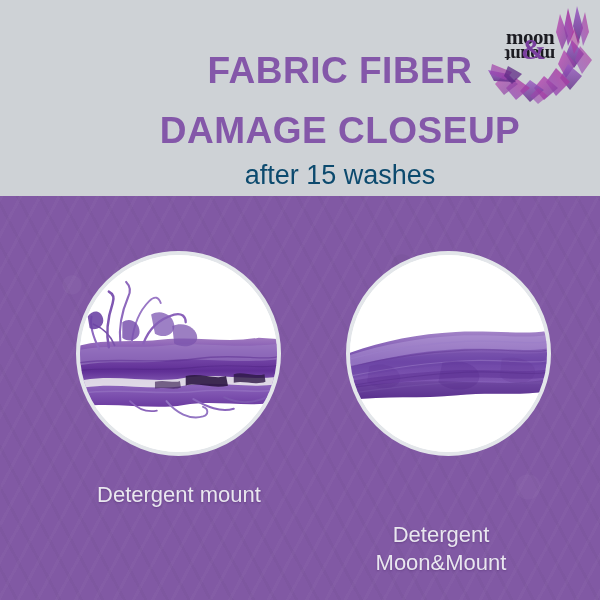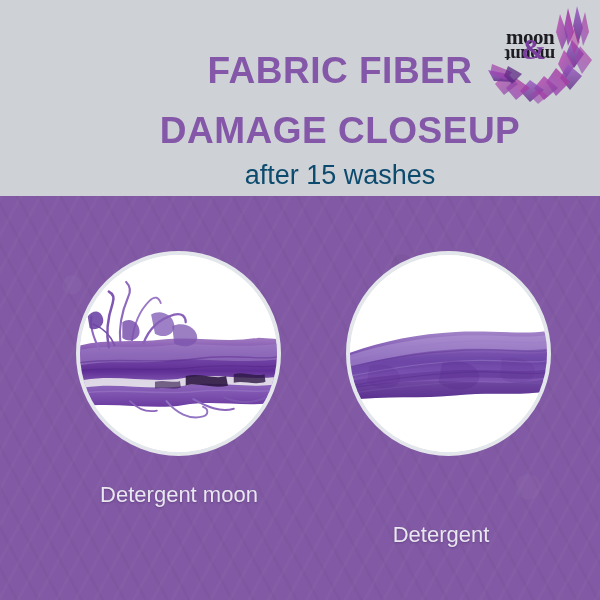--- a/index.html
+++ b/index.html
@@ -324,21 +324,22 @@
         <path d="M20 116 C 36 110, 54 118, 52 130 C 50 140, 28 142, 18 132 Z" fill="#5b2f90" opacity="0.22"></path>
         <path d="M96 112 C 116 106, 138 116, 134 130 C 130 142, 102 144, 92 132 Z" fill="#55298a" opacity="0.25"></path>
         <path d="M158 108 C 176 104, 196 112, 192 124 C 188 136, 164 136, 156 126 Z" fill="#5d3193" opacity="0.2"></path>
 
         <path d="M-6 138 C 30 134, 70 130, 112 132 C 152 134, 186 134, 211 128
                  L 211 140 C 186 148, 150 142, 112 146 C 72 150, 30 146, -6 152 Z" fill="#3f1c6e" opacity="0.22"></path>
       </svg>
     </div>
 
     <div class="caption caption-left">
-      <span>Detergent moon</span>
+      <span>Detergent mount</span>
     </div>
 
     <div class="caption caption-right">
       <div>Detergent</div>
+      <div>Moon&amp;Mount</div>
     </div>
 
   </div>
 </div>
 
 </body></html>

